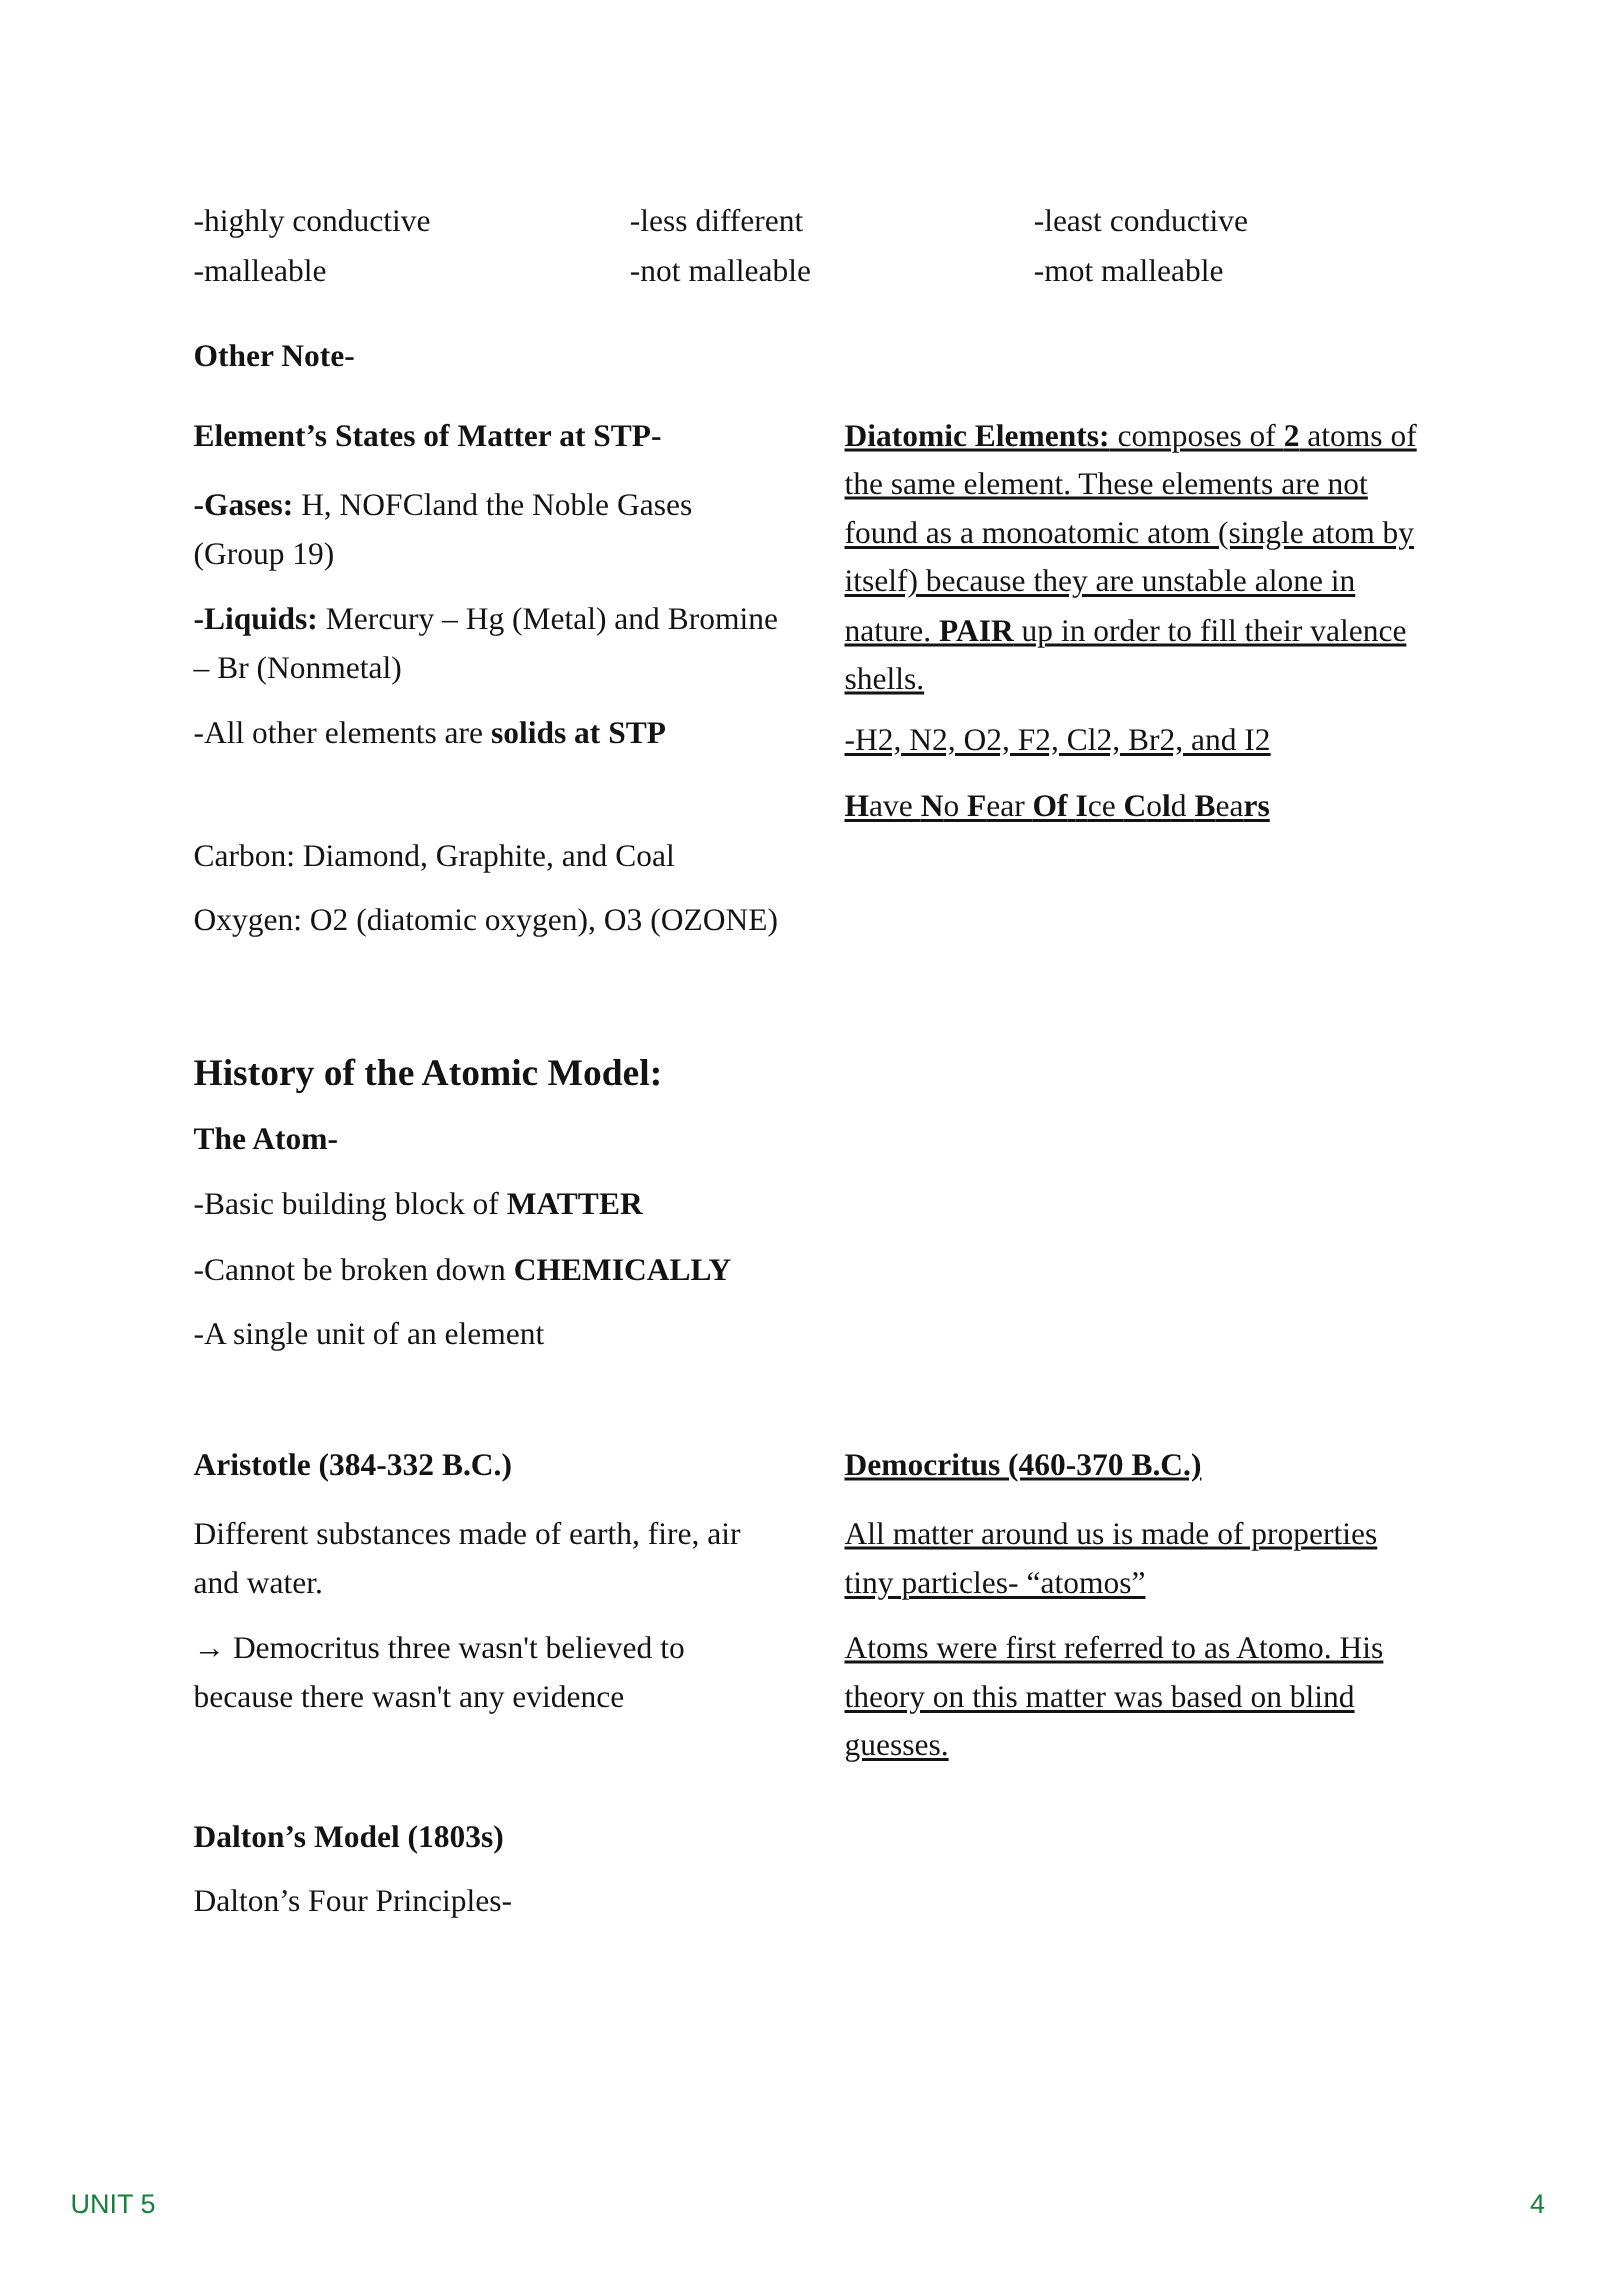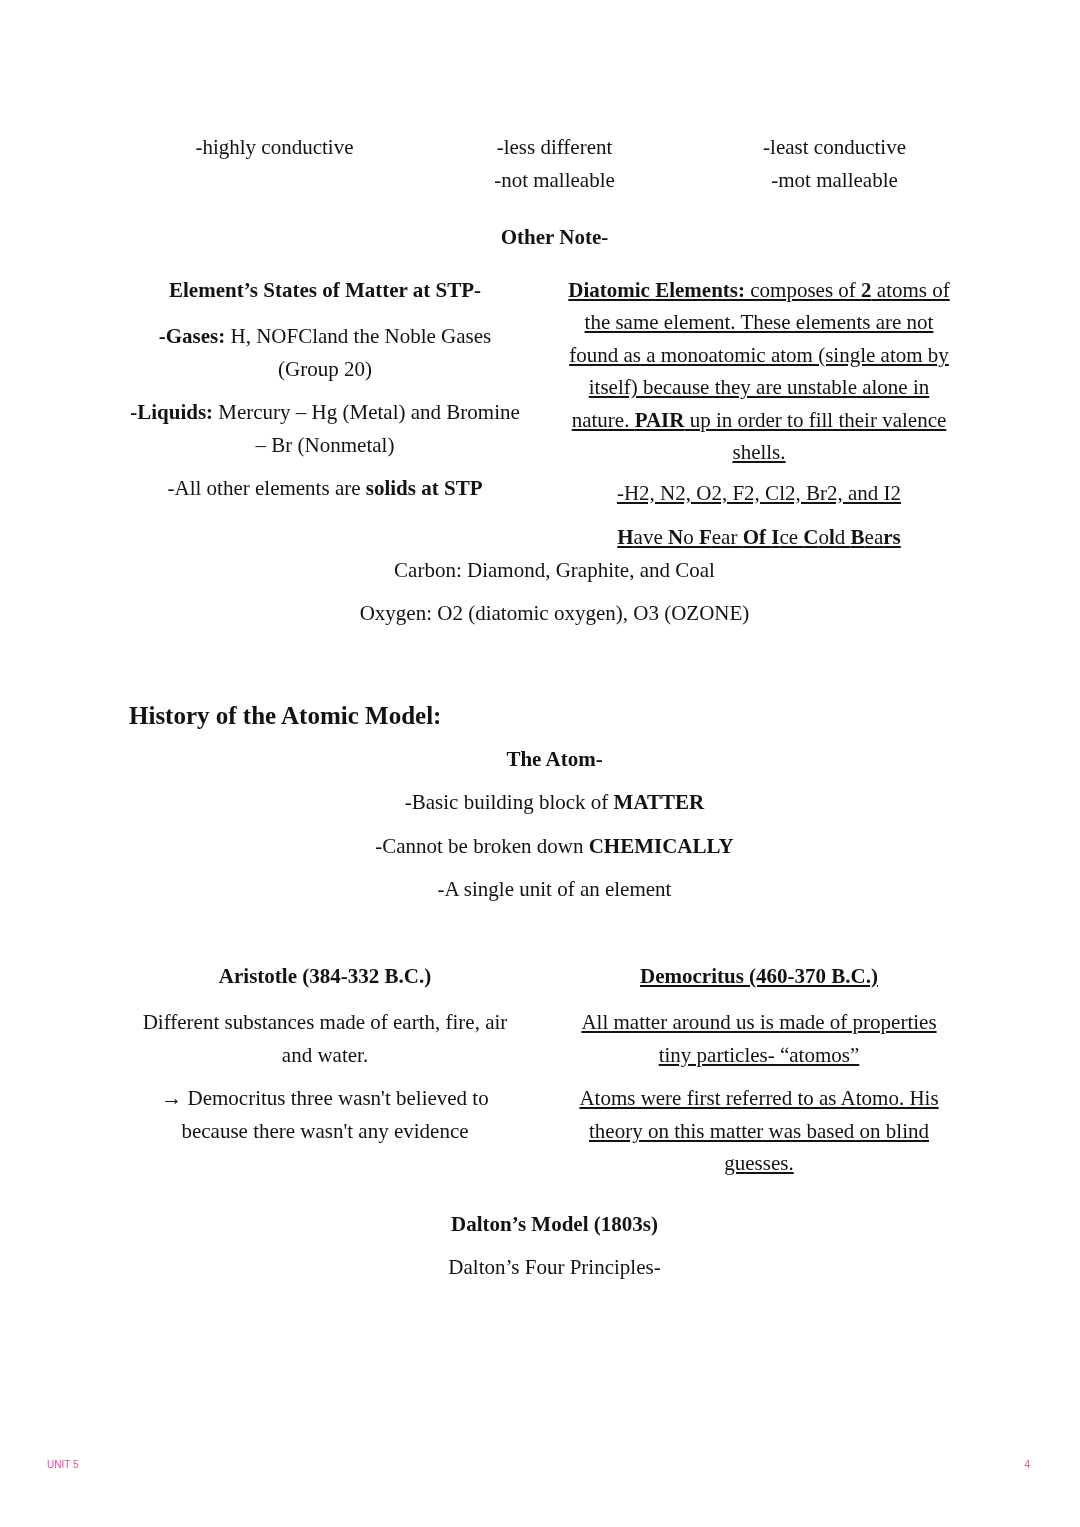--- a/index.html
+++ b/index.html
@@ -7,21 +7,21 @@
   .page {
     position: relative;
     width: 1080px;
     height: 1527px;
     background: #ffffff;
     font-family: "Liberation Serif", "DejaVu Serif", serif;
     color: #131313;
     overflow: hidden;
   }
   .content { padding: 131px 100px 0 129px; }
-  p { margin: 0 0 11px 0; font-size: 21px; line-height: 32.5px; text-align: center; }
+  p { margin: 0 0 11px 0; font-size: 21px; line-height: 32.5px; }
   b { font-weight: bold; }
   .bold { font-weight: bold; }
 
   
   .cond-row { display: flex; margin-bottom: 25px; }
   .cond-col { width: 295px; }
   .cond-col:nth-child(2) { width: 273px; }
   .cond-col p { margin: 0; }
 
   .other-note { margin-bottom: 20px; }
@@ -49,52 +49,53 @@
   .philosophers { margin-top: 54px; }
   .dalton-head { margin-top: 17px; }
 
   .footer {
     position: absolute;
     top: 1459px;
     left: 0;
     right: 0;
     height: 20px;
     font-family: "Liberation Sans", "DejaVu Sans", sans-serif;
-    font-size: 10px;
-    color: #ec4899;
+    font-size: 18px;
+    color: #15803d;
   }
   .footer .footer-left { position: absolute; left: 47px; top: 0; }
   .footer .footer-right { position: absolute; right: 50px; top: 0; }
 </style>
 </head>
 <body>
 
 <div class="page">
   <div class="content">
 
     <div class="cond-row">
       <div class="cond-col">
         <p>-highly conductive</p>
+        <p>-malleable</p>
       </div>
       <div class="cond-col">
         <p>-less different</p>
         <p>-not malleable</p>
       </div>
       <div class="cond-col">
         <p>-least conductive</p>
         <p>-mot malleable</p>
       </div>
     </div>
 
     <p class="bold other-note">Other Note-</p>
 
     <div class="two-col">
       <div class="col-left">
         <p class="bold col-head">Element’s States of Matter at STP-</p>
-        <p><b>-Gases:</b><span> H, NOFCland the Noble Gases (Group 20)</span></p>
+        <p><b>-Gases:</b><span> H, NOFCland the Noble Gases (Group 19)</span></p>
         <p><b>-Liquids:</b><span> Mercury – Hg (Metal) and Bromine – Br (Nonmetal)</span></p>
         <p><span>-All other elements are </span><b>solids at STP</b></p>
       </div>
       <div class="col-right">
         <p class="diatomic-intro"><b>Diatomic Elements:</b><span> composes of </span><b>2</b><span> atoms of the same element. These elements are not found as a monoatomic atom (single atom by itself) because they are unstable alone in nature. </span><b>PAIR</b><span> up in order to fill their valence shells.</span></p>
         <p class="diatomic-list">-H2, N2, O2, F2, Cl2, Br2, and I2</p>
         <p class="mnemonic"><b>H</b><span>ave </span><b>N</b><span>o </span><b>F</b><span>ear </span><b>Of</b><span> </span><b>I</b><span>ce </span><b>C</b><span>o</span><b>l</b><span>d </span><b>B</b><span>ea</span><b>rs</b></p>
       </div>
     </div>
 

